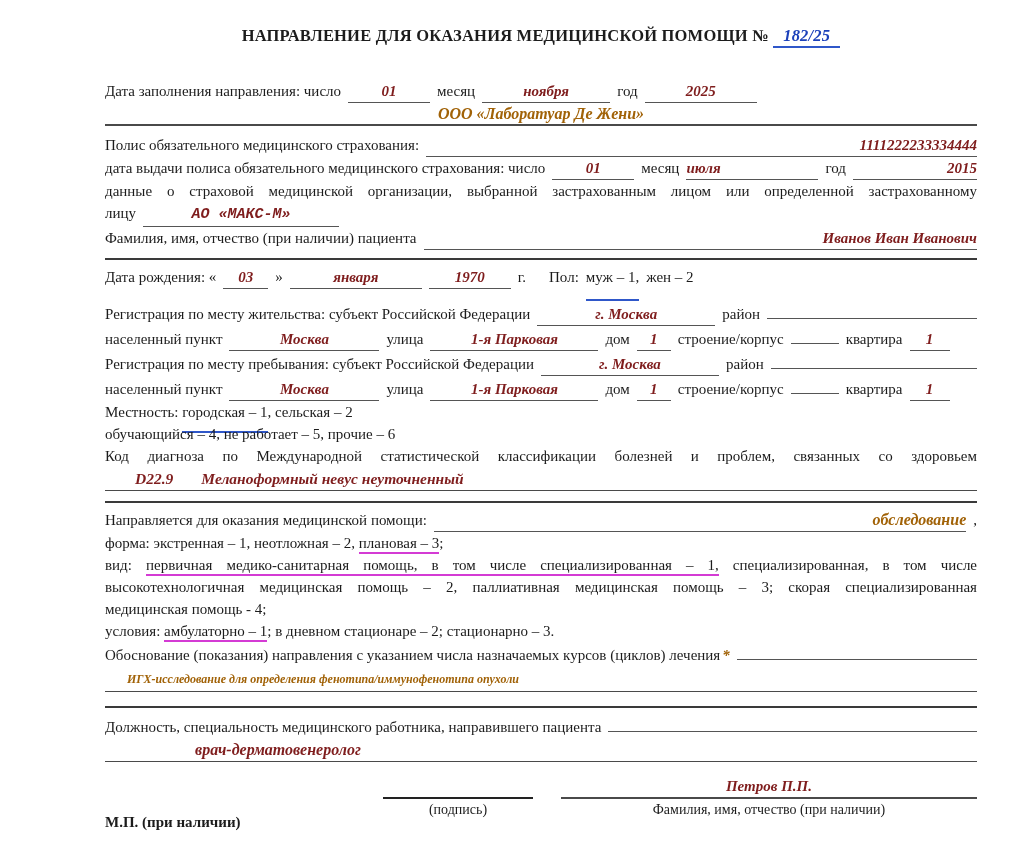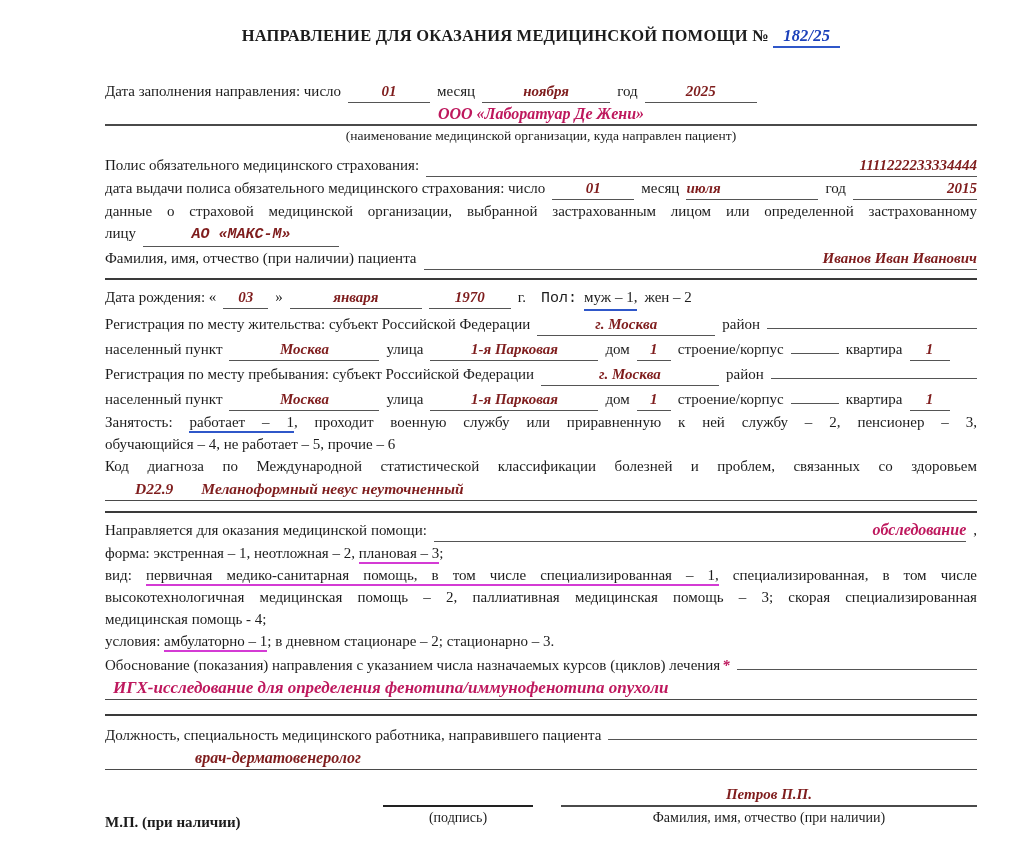--- a/index.html
+++ b/index.html
@@ -12,24 +12,24 @@
 
   .row { display:flex; align-items:baseline; column-gap:7px; font-size:15px; line-height:22px; white-space:nowrap; }
   .row .lbl { flex:none; }
   .blank { border-bottom:1px solid #555; text-align:center; min-height:18px; }
   .blank.grow { flex:1; text-align:right; }
   .w45{width:45px;} .w80{width:82px;} .w115{width:112px;}
   .w125{width:128px;} .w130{width:132px;} .w150{width:150px;} .w165{width:168px;} .w175{width:178px;}
   .w190{width:196px;font-family:Liberation Mono, monospace;} .w35{width:34px;} .w48{width:48px;}
 
   .fill-b { color:#7f1d1d; font-style:italic; font-weight:bold; }
-  .fill-m { color:#be185d; font-style:italic; font-weight:bold; }
+  .fill-m { color:#a16207; font-style:italic; font-weight:bold; }
   .pad-l { padding-left:18px; }
 
-  .u-blue { border-bottom:2px solid #2f57c9; padding-bottom:1px; }
+  .u-blue { border-bottom:2px solid #2f57c9; padding-bottom:11px; }
   .u-mag  { border-bottom:2.5px solid #d43bd4; padding-bottom:1px; }
 
   .just { font-size:15px; line-height:22px; text-align:justify; text-align-last:justify; }
   .plain { font-size:15px; line-height:22px; }
 
   .orgline { border-bottom:2px solid #4a4a4a; text-align:center; font-size:16px; line-height:21px; }
   .caption { text-align:center; font-size:13.5px; line-height:20px; }
 
   .divider { border-top:2px solid #3a3a3a; height:0; }
   .fullblank { border-bottom:1.5px solid #4a4a4a; font-size:15.5px; line-height:23px; white-space:nowrap; }
@@ -54,21 +54,20 @@
   <div class="row">
     <span class="lbl">Дата заполнения направления: число</span>
     <span class="blank w80"><span class="fill-b">01</span></span>
     <span class="lbl">месяц</span>
     <span class="blank w125"><span class="fill-b">ноября</span></span>
     <span class="lbl">год</span>
     <span class="blank w115"><span class="fill-b">2025</span></span>
   </div>
 
   <div class="orgline"><span class="fill-m">ООО «Лаборатуар Де Жени»</span></div>
-  <div class="caption">(наименование медицинской организации, куда направлен пациент)</div>
 
   <div class="row mt8">
     <span class="lbl">Полис обязательного медицинского страхования:</span>
     <span class="blank grow"><span class="fill-b">1111222233334444</span></span>
   </div>
   <div class="row">
     <span class="lbl">дата выдачи полиса обязательного медицинского страхования: число</span>
     <span class="blank w80"><span class="fill-b">01</span></span>
     <span class="lbl">месяц</span>
     <span class="blank w130" style="text-align:left;"><span class="fill-b">июля</span></span>
@@ -88,21 +87,21 @@
 
   <div class="divider mt8"></div>
 
   <div class="row mt6">
     <span class="lbl">Дата рождения: «</span>
     <span class="blank w45"><span class="fill-b">03</span></span>
     <span class="lbl">»</span>
     <span class="blank w130"><span class="fill-b">января</span></span>
     <span class="blank w80"><span class="fill-b">1970</span></span>
     <span class="lbl">г.</span>
-    <span class="lbl" style="margin-left:8px;font-family:Liberation Mono, monospace;">Пол:</span>
+    <span class="lbl" style="margin-left:16px;">Пол:</span>
     <span class="lbl u-blue">муж – 1,</span>
     <span class="lbl">жен – 2</span>
   </div>
 
   <div class="row">
     <span class="lbl">Регистрация по месту жительства: субъект Российской Федерации</span>
     <span class="blank w175"><span class="fill-b">г. Москва</span></span>
     <span class="lbl">район</span>
     <span class="blank grow"></span>
   </div>
@@ -131,22 +130,22 @@
     <span class="lbl">улица</span>
     <span class="blank w165"><span class="fill-b">1-я Парковая</span></span>
     <span class="lbl">дом</span>
     <span class="blank w35"><span class="fill-b">1</span></span>
     <span class="lbl">строение/корпус</span>
     <span class="blank w48"></span>
     <span class="lbl">квартира</span>
     <span class="blank w35" style="flex:1;max-width:40px;"><span class="fill-b">1</span></span>
   </div>
 
+  <div class="plain"><span>Местность:</span> <span class="u-blue">городская – 1</span><span>, сельская – 2</span></div>
 
-  <div class="just"><span>Занятость:</span> <span class="u-blue">работает – 1</span><span>, проходит военную службу или приравненную к ней службу – 2, пенсионер – 3,</span></div>
   <div class="plain">обучающийся – 4, не работает – 5, прочие – 6</div>
 
   <div class="just">Код диагноза по Международной статистической классификации болезней и проблем, связанных со здоровьем</div>
   <div class="fullblank"><span class="fill-b" style="margin-left:30px;">D22.9</span><span class="fill-b" style="margin-left:28px;">Меланоформный невус неуточненный</span></div>
 
   <div class="divider mt10"></div>
 
   <div class="row mt6">
     <span class="lbl">Направляется для оказания медицинской помощи:</span>
     <span class="blank grow"><span class="fill-m pad-l" style="font-size:16px;">обследование</span></span>
@@ -159,21 +158,21 @@
   <div class="just">высокотехнологичная медицинская помощь – 2, паллиативная медицинская помощь – 3; скорая специализированная</div>
   <div class="plain">медицинская помощь - 4;</div>
 
   <div class="plain"><span>условия:</span> <span class="u-mag">амбулаторно – 1</span><span>; в дневном стационаре – 2; стационарно – 3.</span></div>
 
   <div class="row">
     <span class="lbl">Обоснование (показания) направления с указанием числа назначаемых курсов (циклов) лечения</span>
       <span class="fill-m" style="margin-left:-5px;">*</span>
     <span class="blank grow"></span>
   </div>
-  <div class="fullblank"><span class="fill-m" style="margin-left:8px;font-size:17px;">ИГХ-исследование для определения фенотипа/иммунофенотипа опухоли</span></div>
+  <div class="fullblank"><span class="fill-m" style="margin-left:22px;font-size:12px;">ИГХ-исследование для определения фенотипа/иммунофенотипа опухоли</span></div>
 
   <div class="divider mt14"></div>
 
   <div class="row mt6">
     <span class="lbl">Должность, специальность медицинского работника, направившего пациента</span>
     <span class="blank grow"></span>
   </div>
   <div class="fullblank"><span class="fill-b" style="margin-left:90px;font-size:16px;">врач-дерматовенеролог</span></div>
 
   <div class="sig-block">

